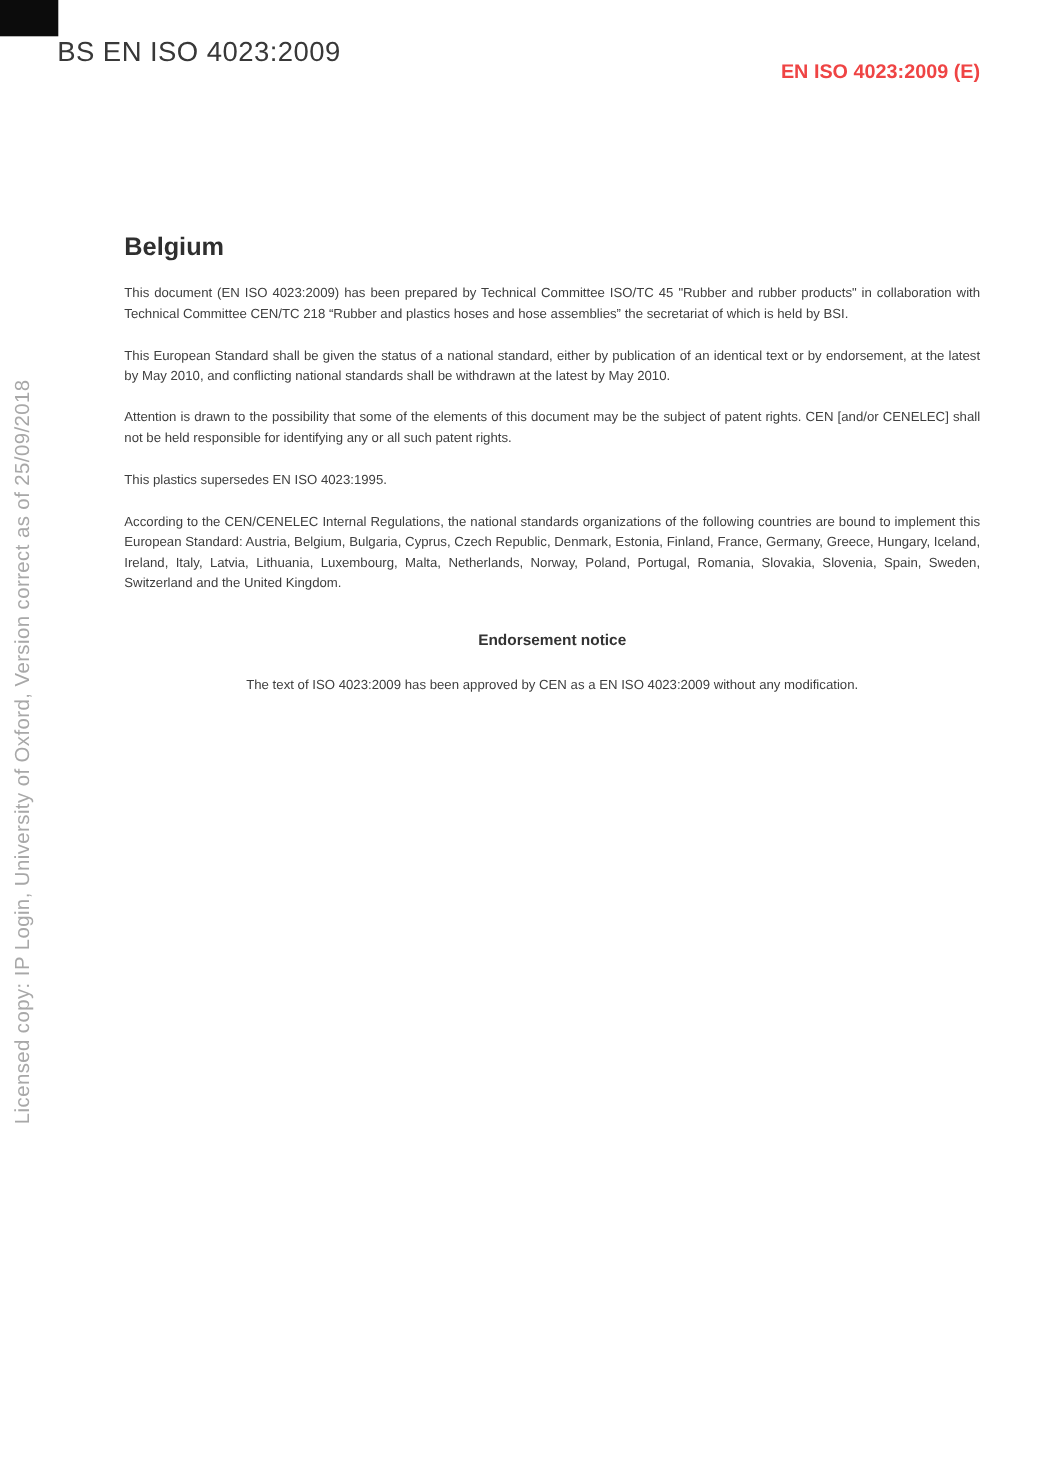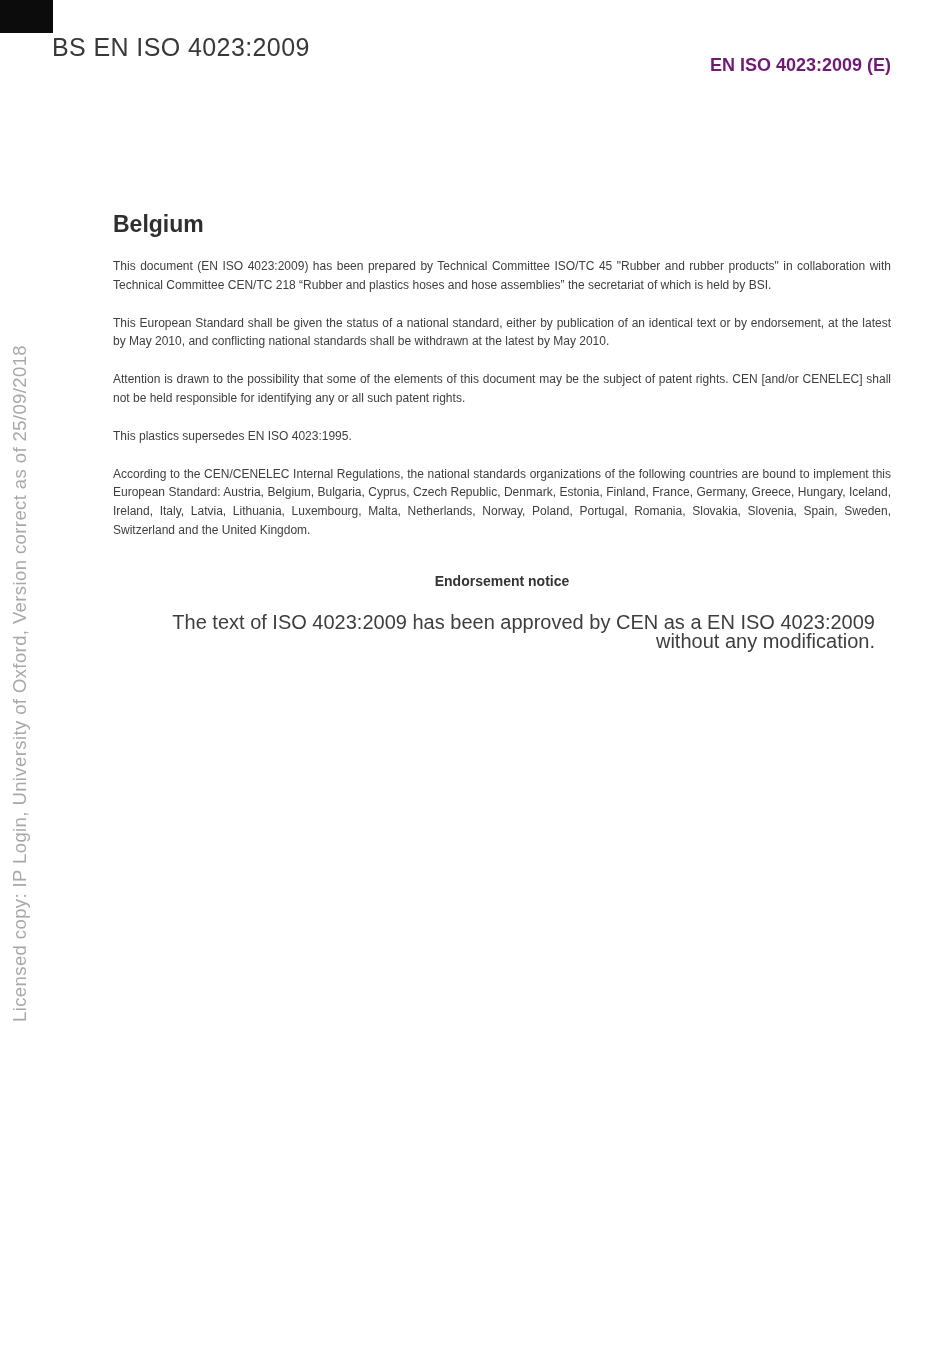--- a/index.html
+++ b/index.html
@@ -34,21 +34,21 @@
     white-space: nowrap;
   }
   .hdr-right {
     position: absolute;
     left: 113px;
     top: 55px;
     width: 778px;
     text-align: right;
     font-weight: bold;
     font-size: 18px;
-    color: #701a75;
+    color: #ef4444;
     white-space: nowrap;
   }
   .watermark {
     position: absolute;
     left: 9px;
     top: 1022px;
     transform: rotate(-90deg);
     transform-origin: 0 0;
     font-size: 18.5px;
     letter-spacing: 0.4px;
@@ -77,23 +77,23 @@
   }
   .endorse-heading {
     font-size: 14px;
     line-height: 19px;
     font-weight: bold;
     text-align: center;
     color: #333333;
     margin: 32px 0 22px 0;
   }
   .final-para {
-    font-size: 20px;
+    font-size: 12px;
     line-height: 18.8px;
-    text-align: right;
+    text-align: center;
     margin: 16px;
   }
 </style>
 </head>
 <body>
 
 <div class="page">
 
   <div class="corner-mark"></div>
 

